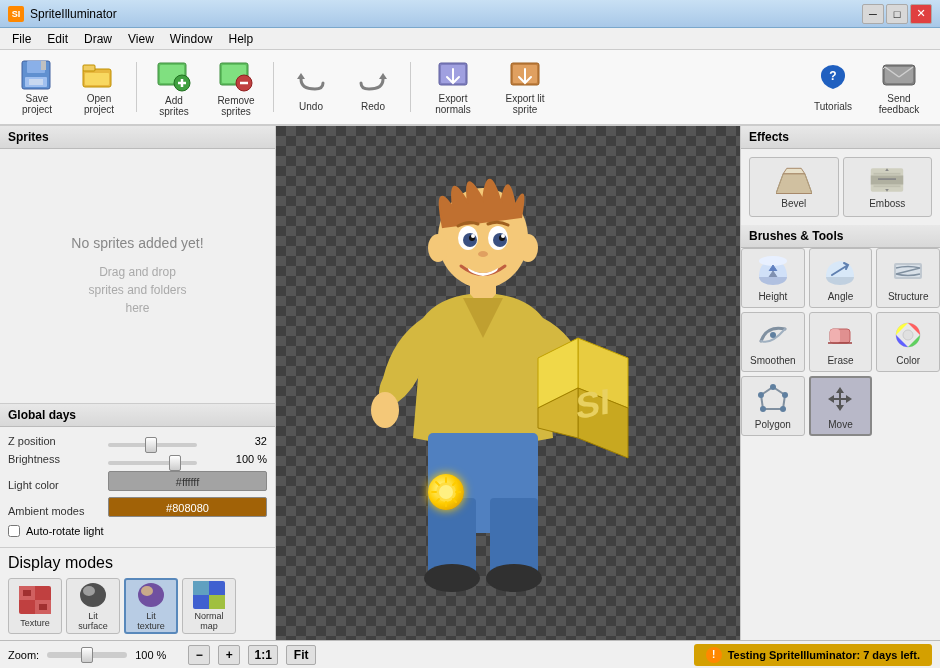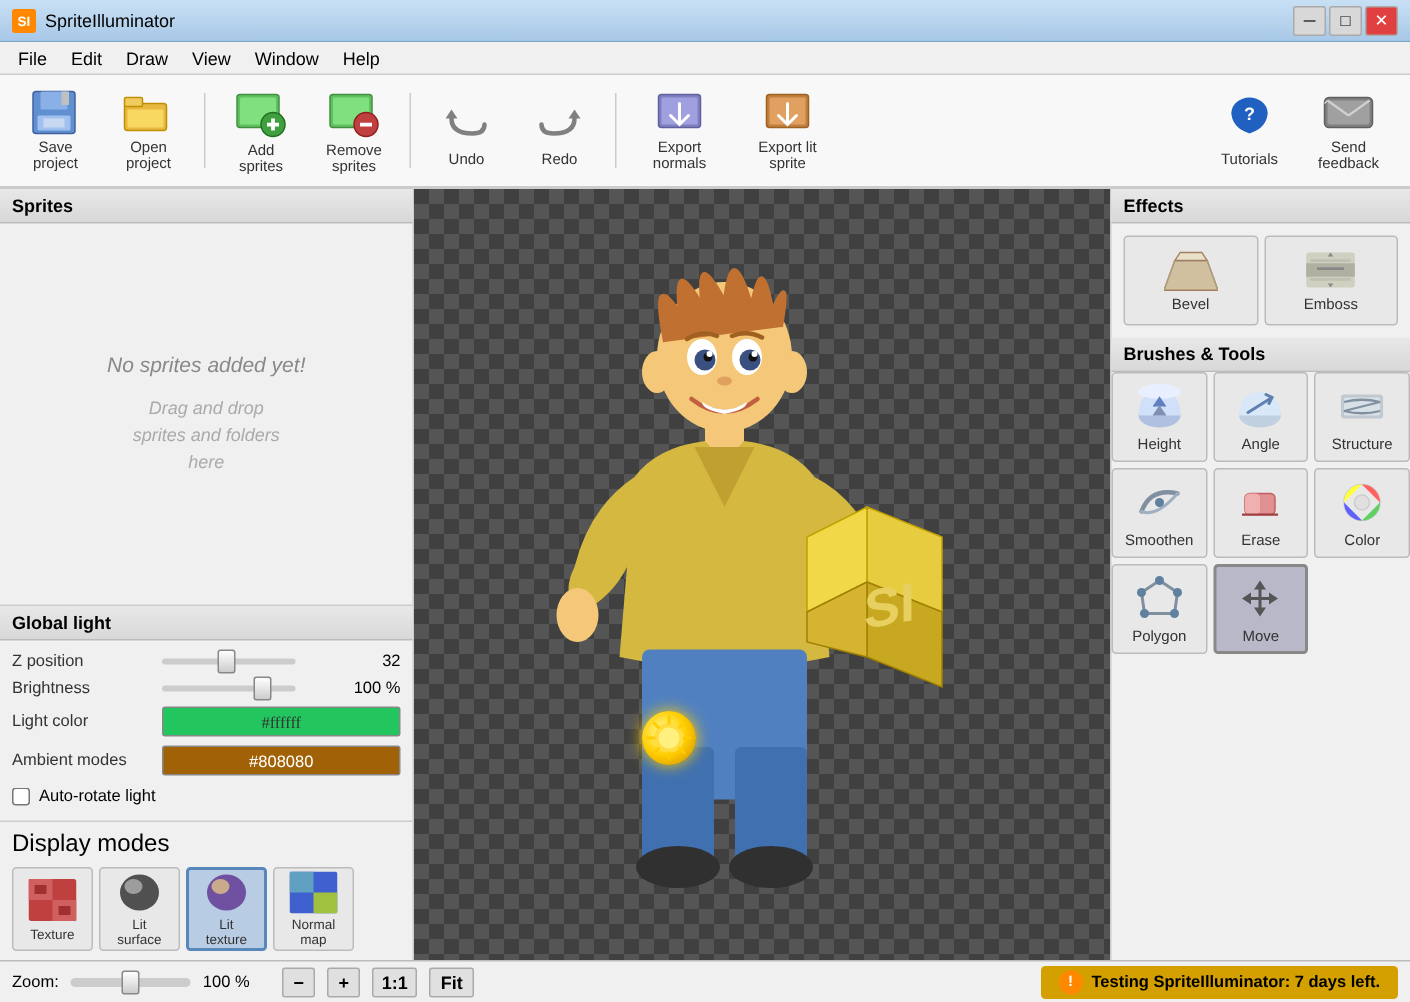--- a/index.html
+++ b/index.html
@@ -32,21 +32,21 @@
 
     
     #sprites-section { flex: 1; border-bottom: 1px solid #ccc; }
     .section-header { background: linear-gradient(to bottom, #e8e8e8, #d8d8d8); padding: 4px 8px; font-size: 12px; font-weight: bold; border-bottom: 1px solid #bbb; }
     #sprites-empty { flex: 1; display: flex; flex-direction: column; align-items: center; justify-content: center; padding: 20px; min-height: 200px; }
     .no-sprites-text { font-size: 14px; color: #888; margin-bottom: 12px; text-align: center; }
     .drag-drop-text { font-size: 12px; color: #aaa; text-align: center; line-height: 1.5; }
 
     
     #global-light { padding: 8px; border-bottom: 1px solid #ccc; }
-    .gl-row { display: flex; align-items: center; margin-bottom: 6px; gap: 20px; }
+    .gl-row { display: flex; align-items: flex-end; margin-bottom: 6px; gap: 20px; }
     .gl-label { width: 80px; font-size: 11px; color: #333; }
     .gl-slider { flex: 1; height: 4px; background: #ccc; border-radius: 2px; position: relative; cursor: pointer; }
     .gl-slider-thumb { width: 12px; height: 16px; background: linear-gradient(to bottom, #fff, #ccc); border: 1px solid #888; border-radius: 2px; position: absolute; top: -6px; cursor: pointer; }
     .gl-value { width: 50px; font-size: 11px; text-align: right; }
     .color-swatch { flex: 1; height: 20px; border: 1px solid #888; border-radius: 2px; text-align: center; font-size: 11px; line-height: 20px; cursor: pointer; }
     .auto-rotate { display: flex; align-items: center; gap: 6px; padding: 2px 0; }
     .auto-rotate input { width: 12px; height: 12px; }
     .auto-rotate label { font-size: 11px; }
 
     
@@ -234,48 +234,48 @@
     <div class="label">Send feedback</div>
   </div>
 </div>
 
 <div id="main">
 
   <div id="left-panel">
 
     <div id="sprites-section" style="display:flex; flex-direction:column;">
       <div class="section-header">Sprites</div>
-      <div id="sprites-empty" style="flex:1; display:flex; flex-direction:column; justify-content:center;font-style:italic;">
+      <div id="sprites-empty" style="flex:1; display:flex; flex-direction:column; justify-content:center;">
         <div class="no-sprites-text">No sprites added yet!</div>
         <div class="drag-drop-text">Drag and drop<br>sprites and folders<br>here</div>
       </div>
     </div>
 
     <div id="global-light">
-      <div class="section-header" style="margin: -8px -8px 8px -8px; padding: 4px 8px;">Global light</div>
+      <div class="section-header" style="margin: -8px -8px 8px -8px; padding: 4px 8px;">Global days</div>
 
       <div class="gl-row">
         <div class="gl-label">Z position</div>
         <div class="gl-slider" style="position:relative; height:4px; background:#ccc; flex:1;">
           <div class="gl-slider-thumb z-thumb" style="left:calc(48% - 6px); position:absolute; top:-6px; width:12px; height:16px; background:linear-gradient(to bottom,#fff,#ccc); border:1px solid #888; border-radius:2px;"></div>
         </div>
         <div class="gl-value">32</div>
       </div>
 
       <div class="gl-row">
         <div class="gl-label">Brightness</div>
         <div class="gl-slider" style="position:relative; height:4px; background:#ccc; flex:1;">
           <div class="gl-slider-thumb b-thumb" style="left:calc(75% - 6px); position:absolute; top:-6px; width:12px; height:16px; background:linear-gradient(to bottom,#fff,#ccc); border:1px solid #888; border-radius:2px;"></div>
         </div>
         <div class="gl-value">100 %</div>
       </div>
 
       <div class="gl-row">
         <div class="gl-label">Light color</div>
-        <div class="color-swatch" style="background:#22c55e; color:#333;font-family:Liberation Serif, serif;">#ffffff</div>
+        <div class="color-swatch" style="background:#a3a3a3; color:#333;">#ffffff</div>
       </div>
 
       <div class="gl-row">
         <div class="gl-label">Ambient modes</div>
         <div class="color-swatch" style="background:#a16207; color:#fff;">#808080</div>
       </div>
 
       <div class="auto-rotate">
         <input type="checkbox" id="auto-rotate" style="">
         <label for="auto-rotate">Auto-rotate light</label>

